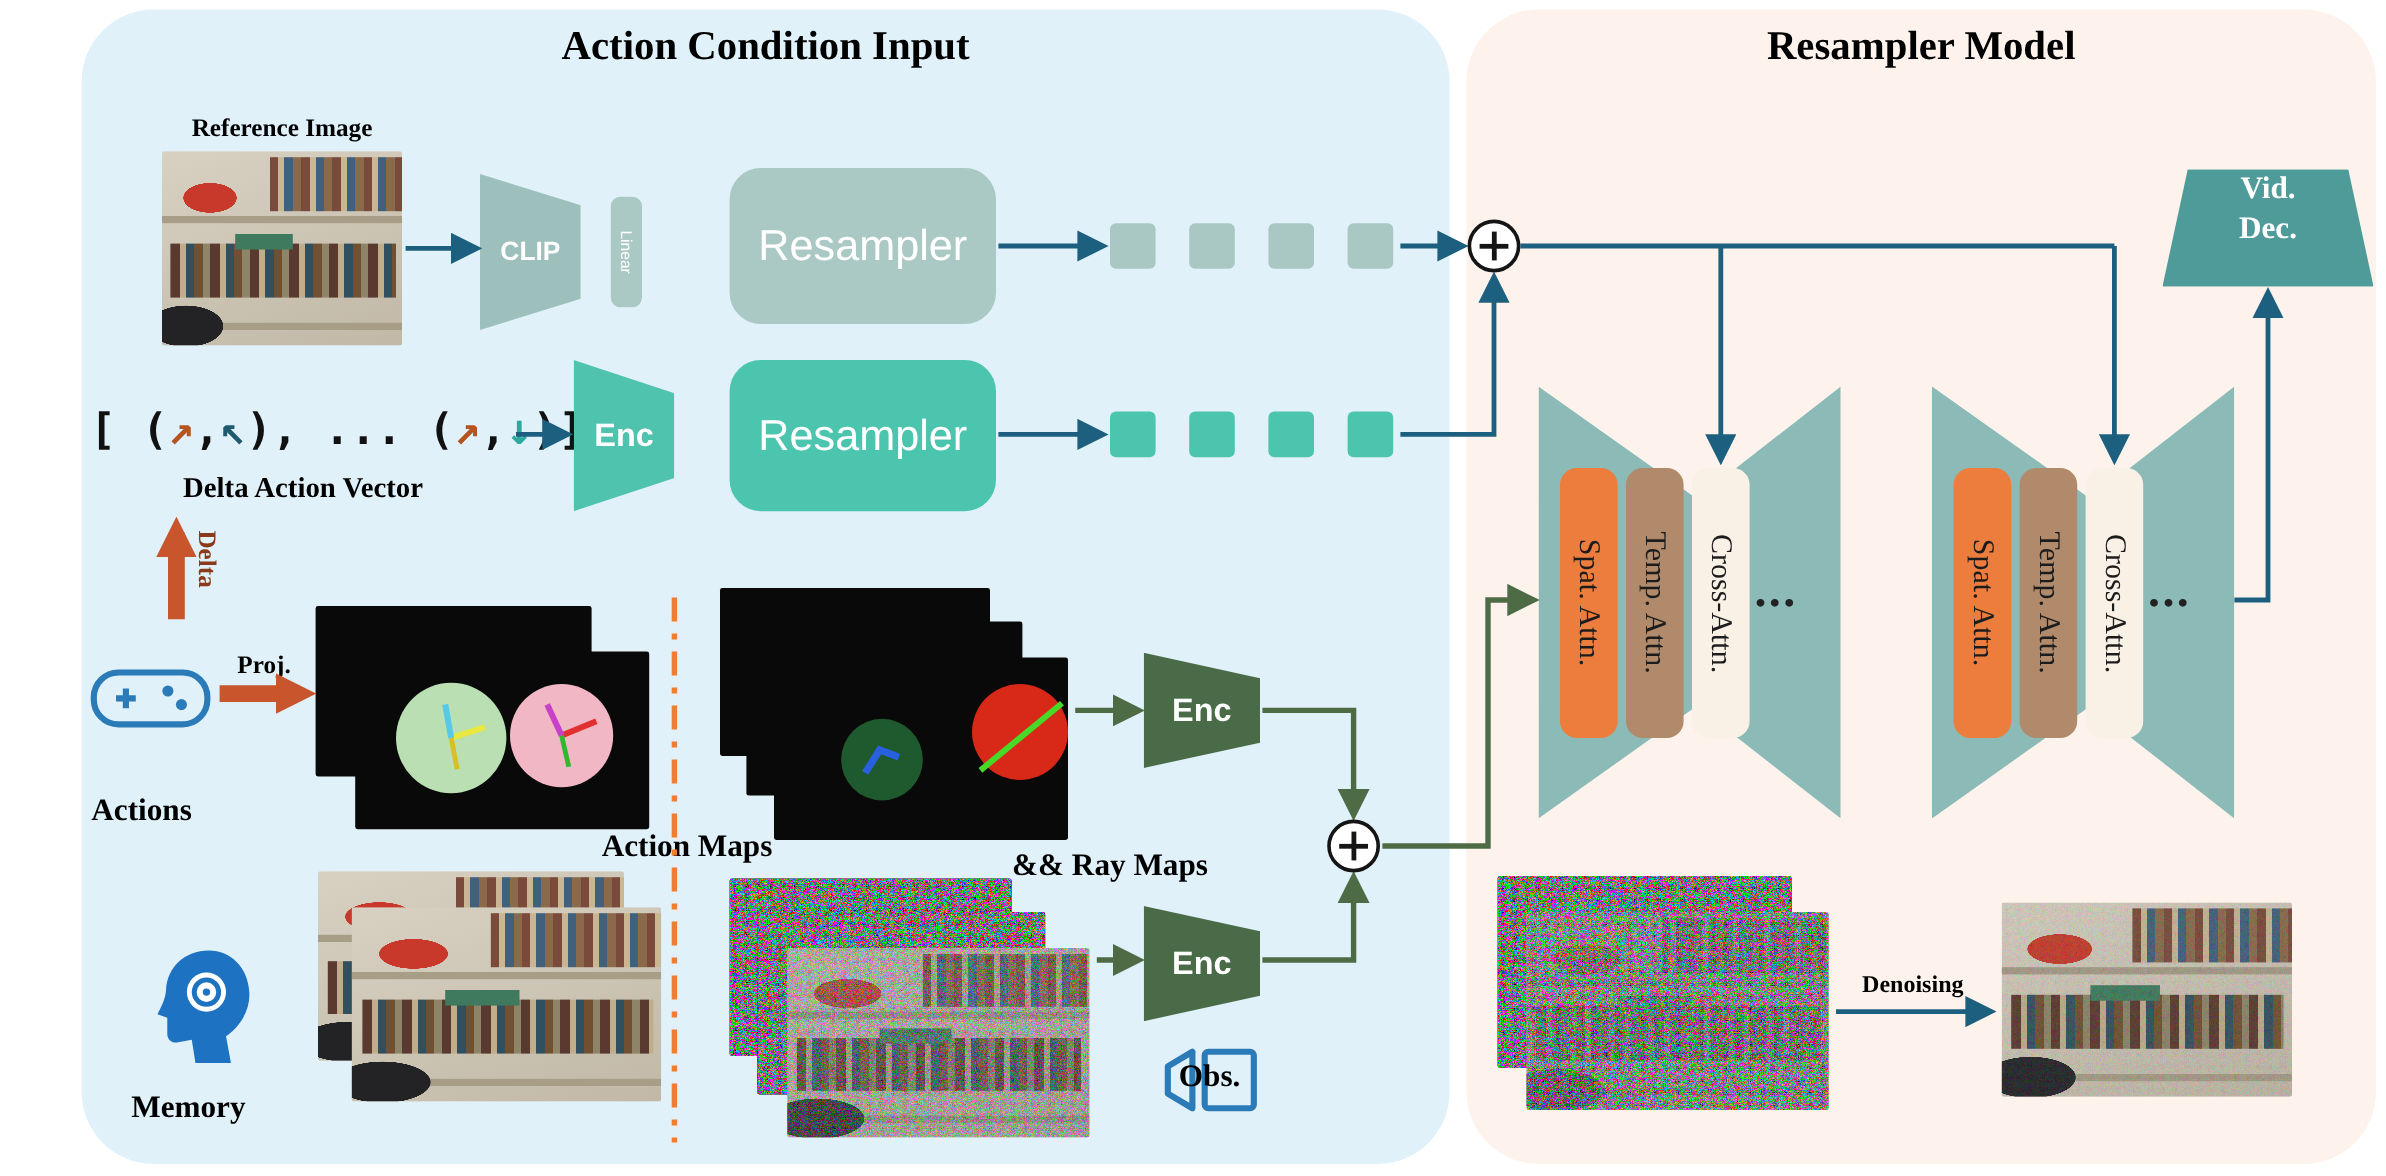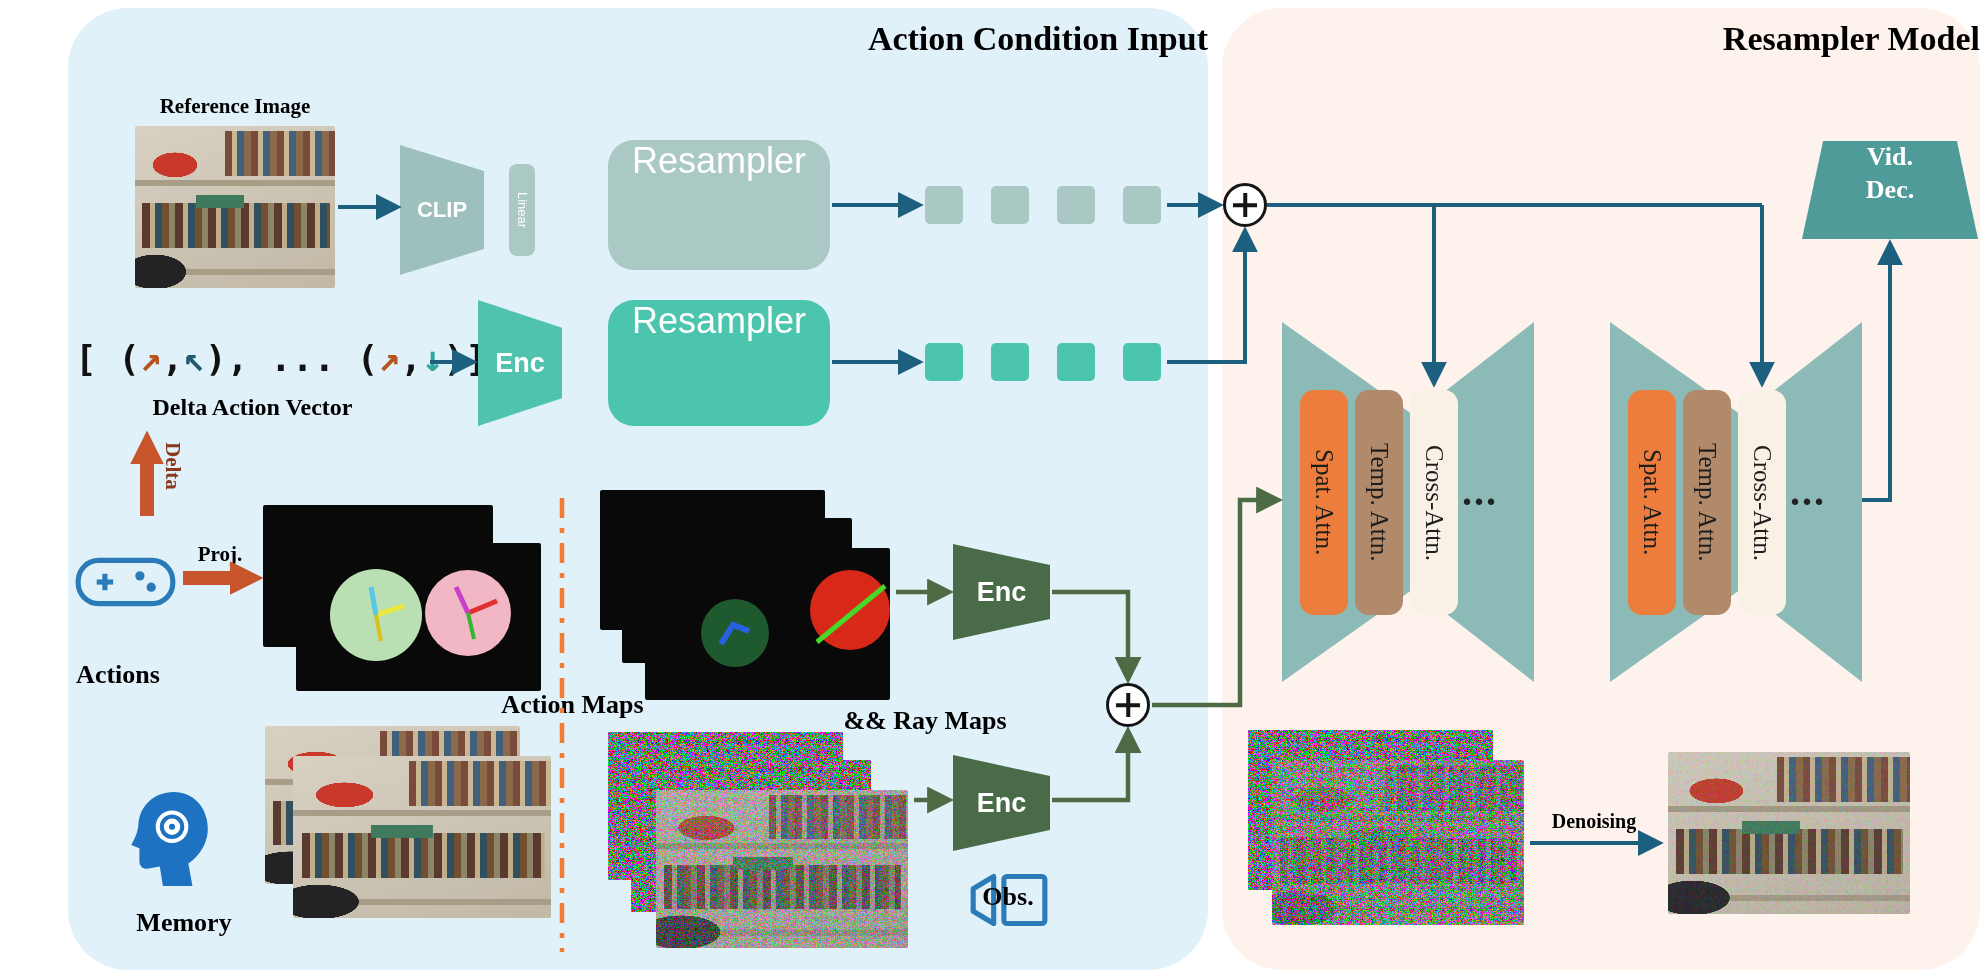--- a/index.html
+++ b/index.html
@@ -1,25 +1,25 @@
 <!DOCTYPE html>
 <html><head>
 <meta charset="utf-8">
 <style>
   html,body{margin:0;padding:0;background:#ffffff;}
   .canvas{position:relative;width:1988px;height:980px;background:#ffffff;overflow:hidden;
           font-family:"Liberation Serif",serif;}
   .abs{position:absolute;}
   .panel{position:absolute;border-radius:60px;z-index:0;}
-  .ptitle{position:absolute;text-align:right;font:700 34px "Liberation Serif",serif;color:#000;z-index:6;}
+  .ptitle{position:absolute;text-align:center;font:700 34px "Liberation Serif",serif;color:#000;z-index:6;}
   .lbl{position:absolute;text-align:center;font:700 26px "Liberation Serif",serif;color:#000;z-index:6;white-space:nowrap;}
   .lbl-sm{font-size:21px;}
   .trap{position:absolute;display:flex;align-items:center;justify-content:center;color:#fff;
         font-family:"Liberation Sans",sans-serif;z-index:7;}
-  .rounded{position:absolute;border-radius:26px;display:flex;justify-content:center;
+  .rounded{position:absolute;border-radius:26px;display:flex;align-items:center;justify-content:center;
         color:#fff;font:400 36px "Liberation Sans",sans-serif;z-index:7;}
   .token{position:absolute;width:38px;height:38px;border-radius:5px;z-index:7;}
   .sum{position:absolute;width:44px;height:44px;border-radius:50%;background:#fff;border:3px solid #151515;
        box-sizing:border-box;z-index:30;}
   .sum::before{content:"";position:absolute;left:50%;top:50%;width:24px;height:3.5px;background:#151515;transform:translate(-50%,-50%);}
   .sum::after{content:"";position:absolute;left:50%;top:50%;width:3.5px;height:24px;background:#151515;transform:translate(-50%,-50%);}
   .frame{position:absolute;background:#090909;border-radius:2px;z-index:5;overflow:hidden;}
   .photo{position:absolute;z-index:5;overflow:hidden;border-radius:2px;
     background-image:
       radial-gradient(ellipse 16% 11% at 20% 24%, #c8392b 0 69%, rgba(255,255,255,0) 70%),
@@ -165,21 +165,21 @@
     <span>Enc</span>
   </div>
   <div class="sum" style="left:1106px;top:683px;"></div>
 
   <svg class="iconsvg" viewBox="0 0 80 100" style="left:126px;top:788px;width:88px;height:102px;">
     <path d="M44,4 C24,4 10,18 9,36 C8.5,44 5,50 2,56 L10,59 L10,72 C10,77 14,80 19,79 L30,77 L33,96 L62,96 L58,74 C70,66 78,52 77,38 C76,18 62,4 44,4 Z" fill="#1d72c2"></path>
     <circle cx="42" cy="38" r="16" fill="#ffffff"></circle>
     <circle cx="42" cy="38" r="10" fill="none" stroke="#1d72c2" stroke-width="4"></circle>
     <circle cx="42" cy="38" r="3" fill="#1d72c2"></circle>
   </svg>
-  <div class="lbl" style="left:119px;top:908px;width:130px;">Memory</div>
+  <div class="lbl" style="left:92px;top:908px;width:130px;">Memory</div>
 
   <div class="photo" style="left:265px;top:726px;width:255px;height:158px;"></div>
   <div class="photo" style="left:293px;top:756px;width:258px;height:162px;"></div>
 
   <div class="frame" style="left:608px;top:732px;width:235px;height:148px;">
     <svg class="noisefill" preserveAspectRatio="none">
         <rect width="100%" height="100%" fill="#888" filter="url(#noiseF)"></rect>
       </svg>
   </div>
   <div class="frame" style="left:631px;top:760px;width:240px;height:152px;">

